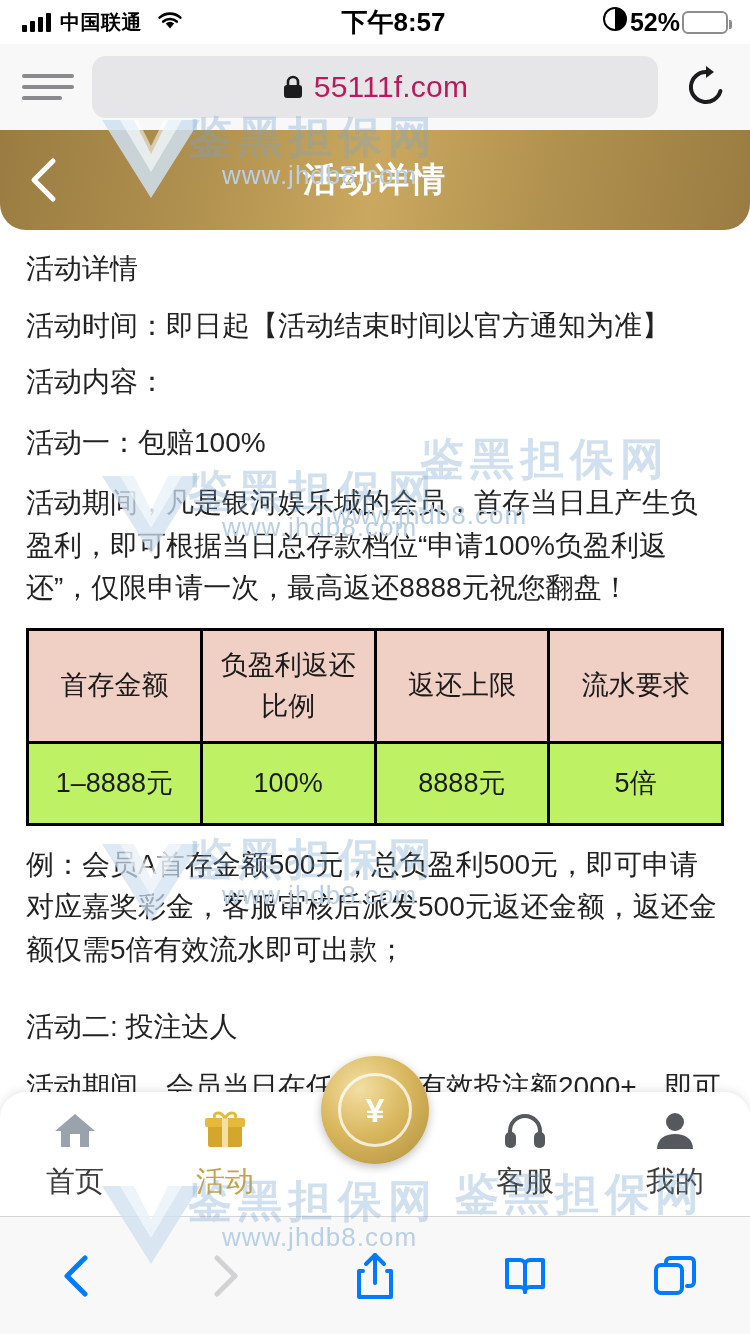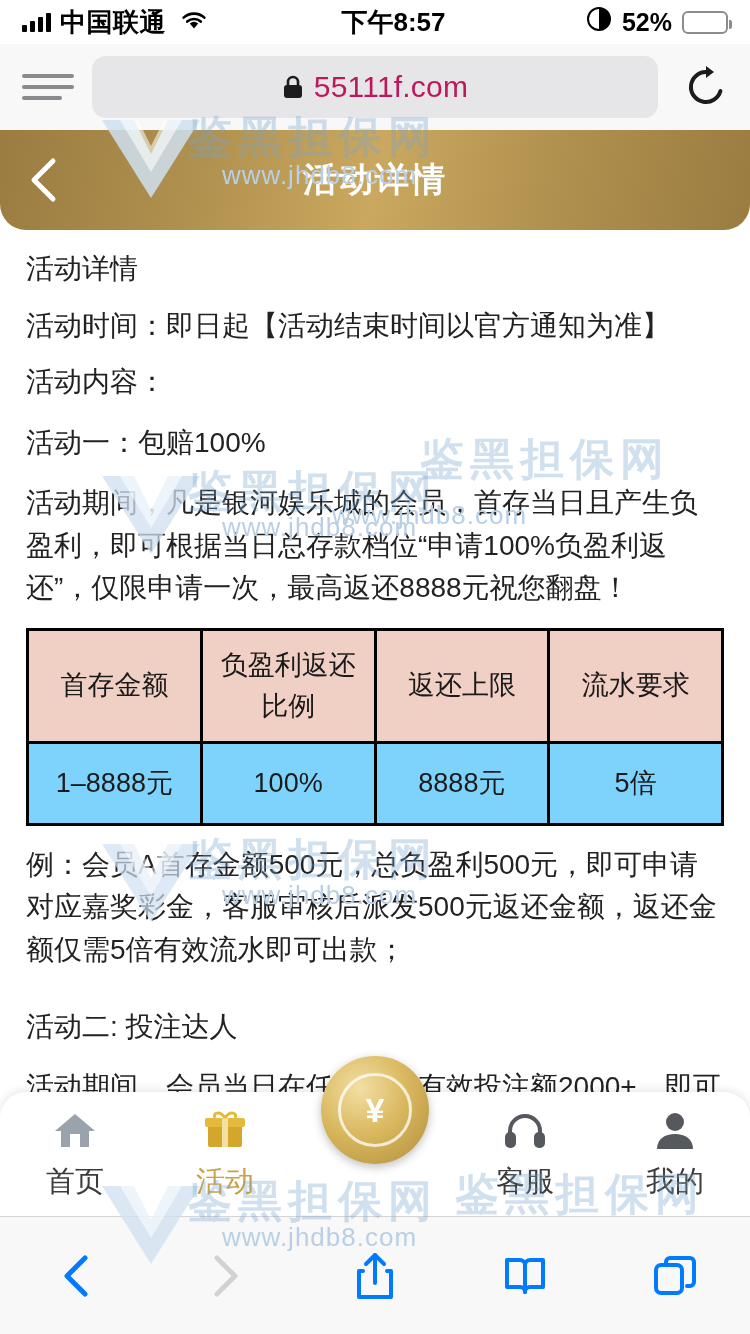--- a/index.html
+++ b/index.html
@@ -24,28 +24,28 @@
     color: #000;
     position: relative;
   }
   .status-left { display: flex; align-items: center; gap: 9px; }
   .signal-bars { display: flex; align-items: flex-end; gap: 3px; height: 20px; }
   .signal-bars i { width: 5px; background: #000; border-radius: 1px; display: block; }
   .signal-bars i:nth-child(1) { height: 7px; }
   .signal-bars i:nth-child(2) { height: 11px; }
   .signal-bars i:nth-child(3) { height: 15px; }
   .signal-bars i:nth-child(4) { height: 19px; }
-  .carrier { font-size: 26px; letter-spacing: 0.5px; }
+  .carrier { font-size: 20px; letter-spacing: 0.5px; }
   .wifi-icon { margin-left: 4px; }
   .status-center {
     position: absolute; left: 0; right: 0; text-align: center;
     font-size: 26px; font-weight: bold; pointer-events: none; padding-left: 37px;
   }
   .status-right {
-    margin-left: auto; display: flex; align-items: center; gap: 10px;
+    margin-left: auto; display: flex; align-items: center; gap: 2px;
   }
   .battery-pct { font-size: 25px; font-weight: bold; }
   .battery-shell {
     width: 46px; height: 23px; border: 2px solid rgba(0,0,0,.45);
     border-radius: 6px; padding: 2px; position: relative;
   }
   .battery-fill { height: 100%; background: #000; border-radius: 3px; }
   .battery-cap {
     position: absolute; right: -6px; top: 7px; width: 3px; height: 9px;
     background: rgba(0,0,0,.45); border-radius: 0 2px 2px 0;
@@ -109,21 +109,21 @@
   }
   table.promo th, table.promo td {
     border: 3px solid #000;
     text-align: center;
     font-size: 27px;
     font-weight: normal;
     padding: 14px 6px;
     color: #1a1a1a;
   }
   table.promo th { background: #f0cfc4; height: 112px; }
-  table.promo td { background: #7dd3fc; height: 82px; }
+  table.promo td { background: #bef264; height: 82px; }
   .wm-logo {
     position: absolute; pointer-events: none;
   }
   .wm-text {
     position: absolute; pointer-events: none;
     color: #b9cfe6; font-size: 26px; letter-spacing: 1px;
     font-family: "Liberation Sans", sans-serif;
   }
   .wm-big {
     position: absolute; pointer-events: none;

